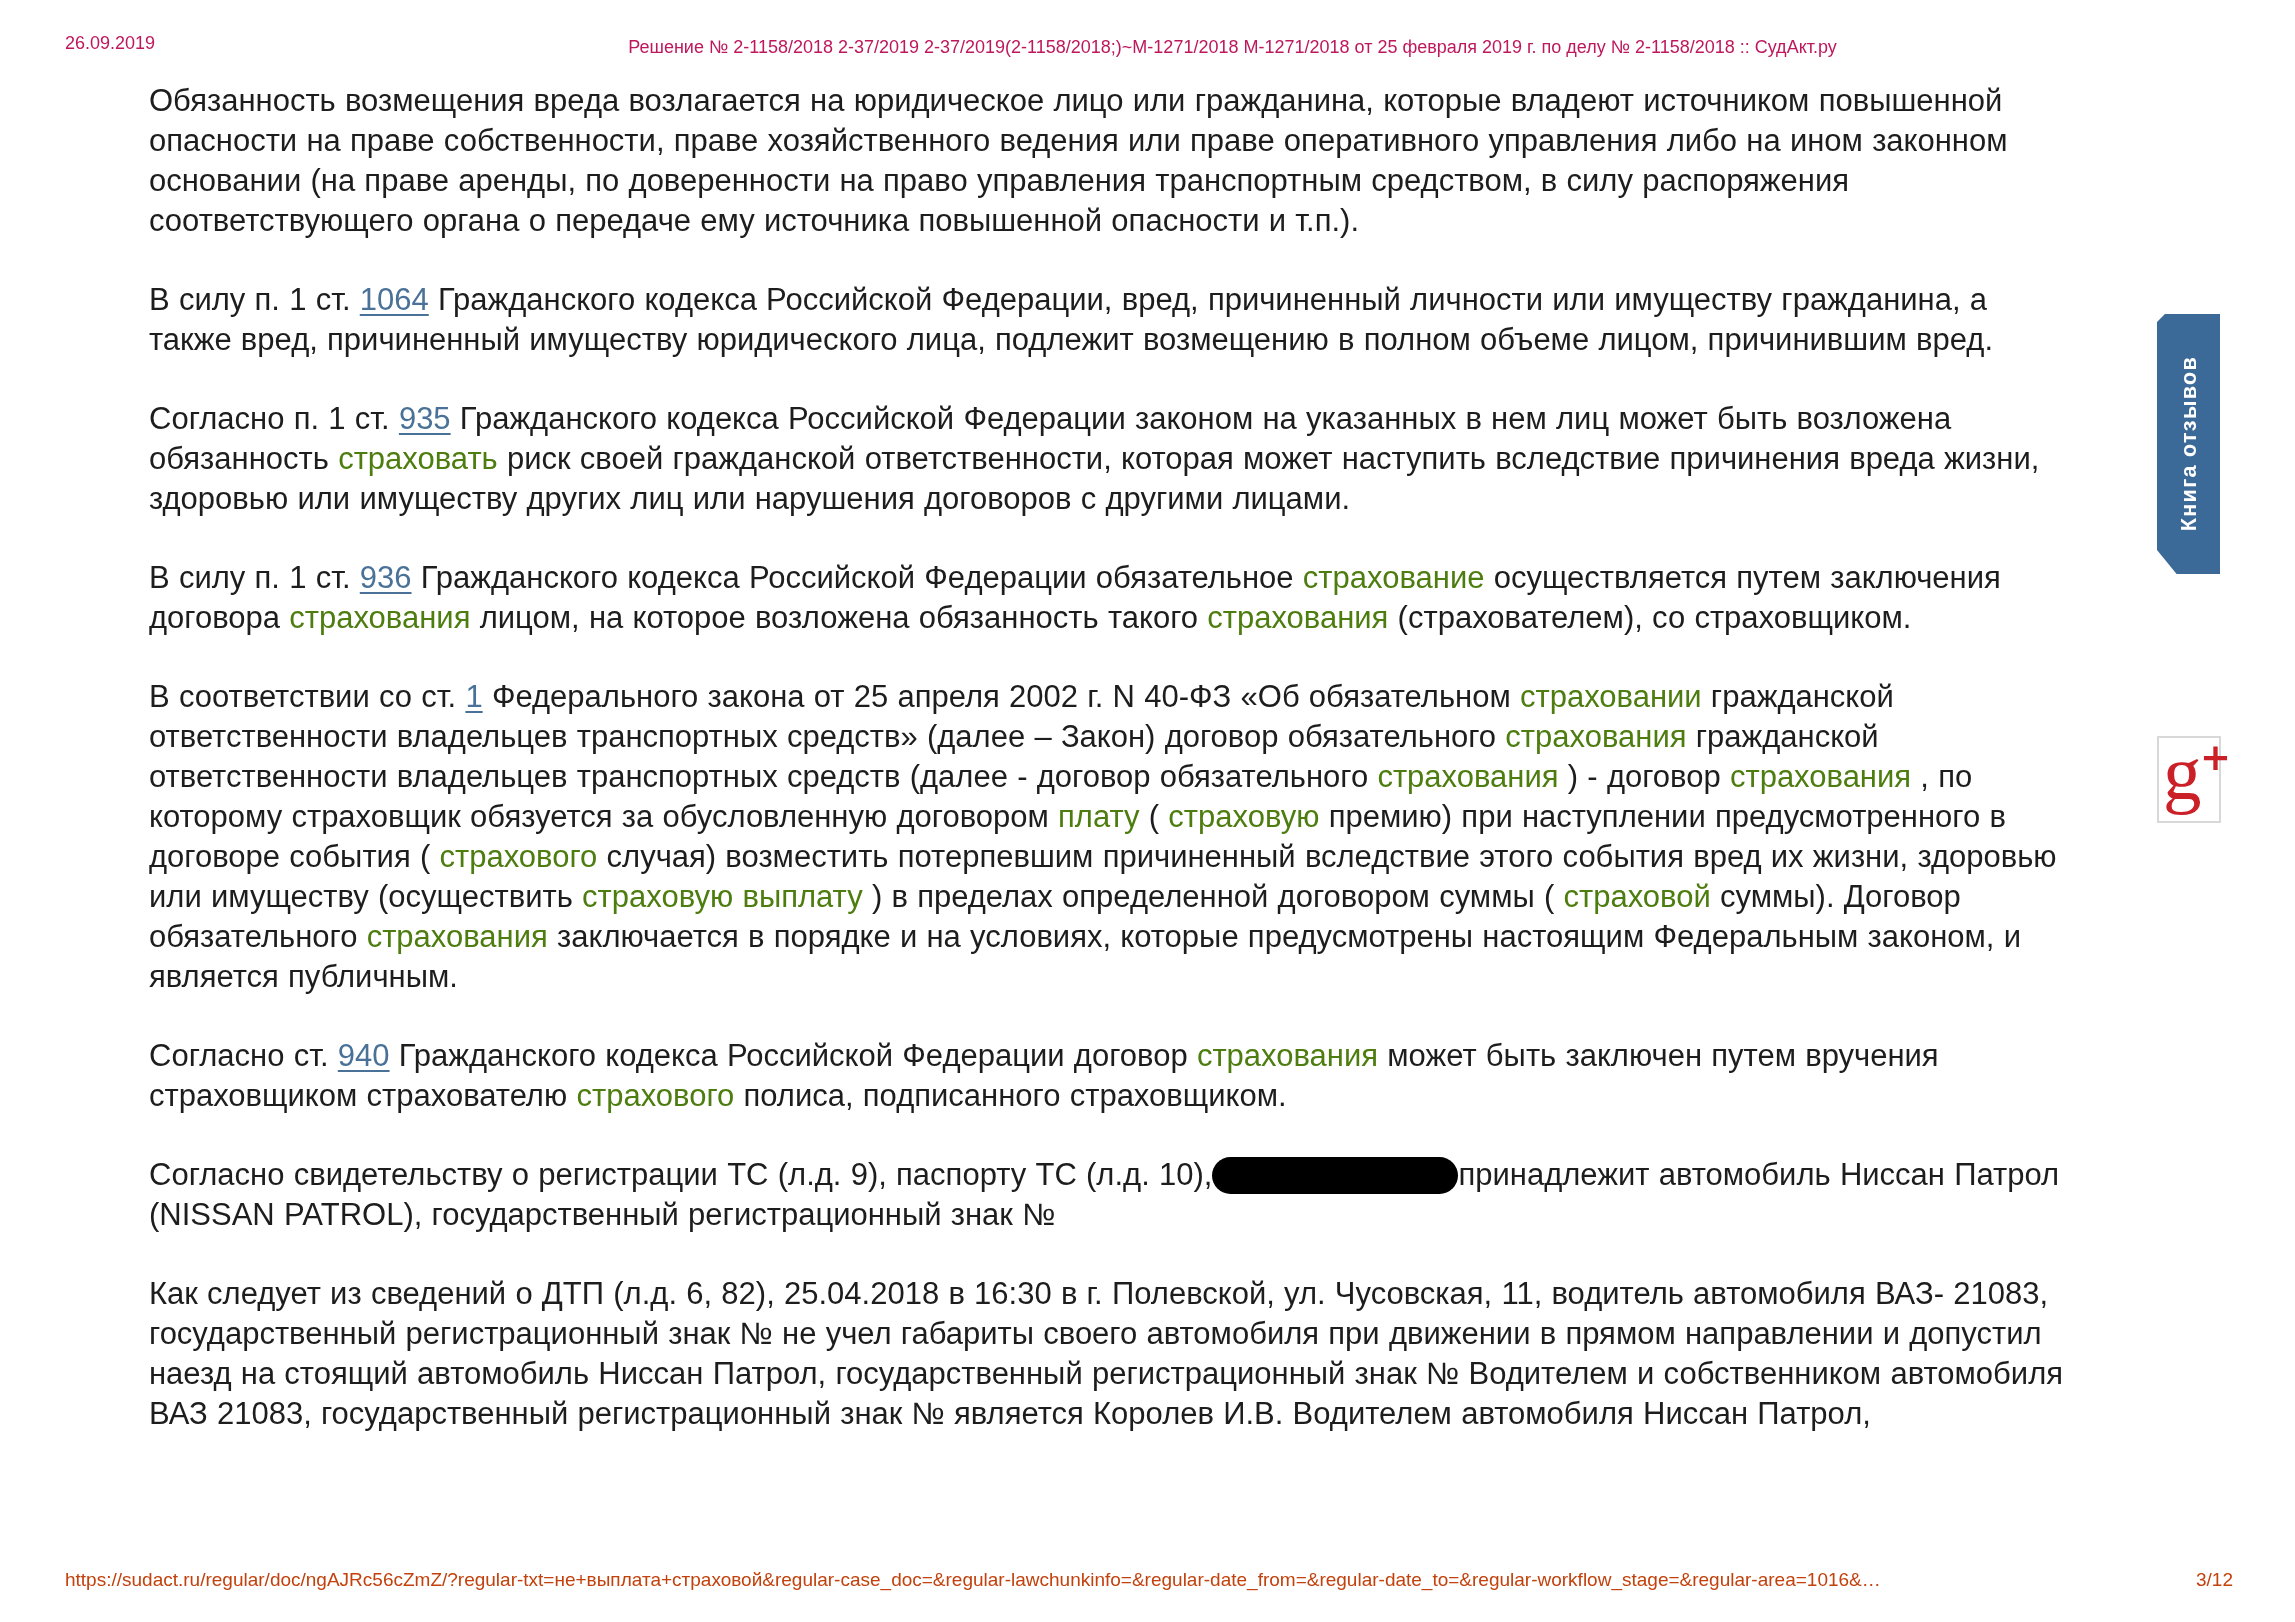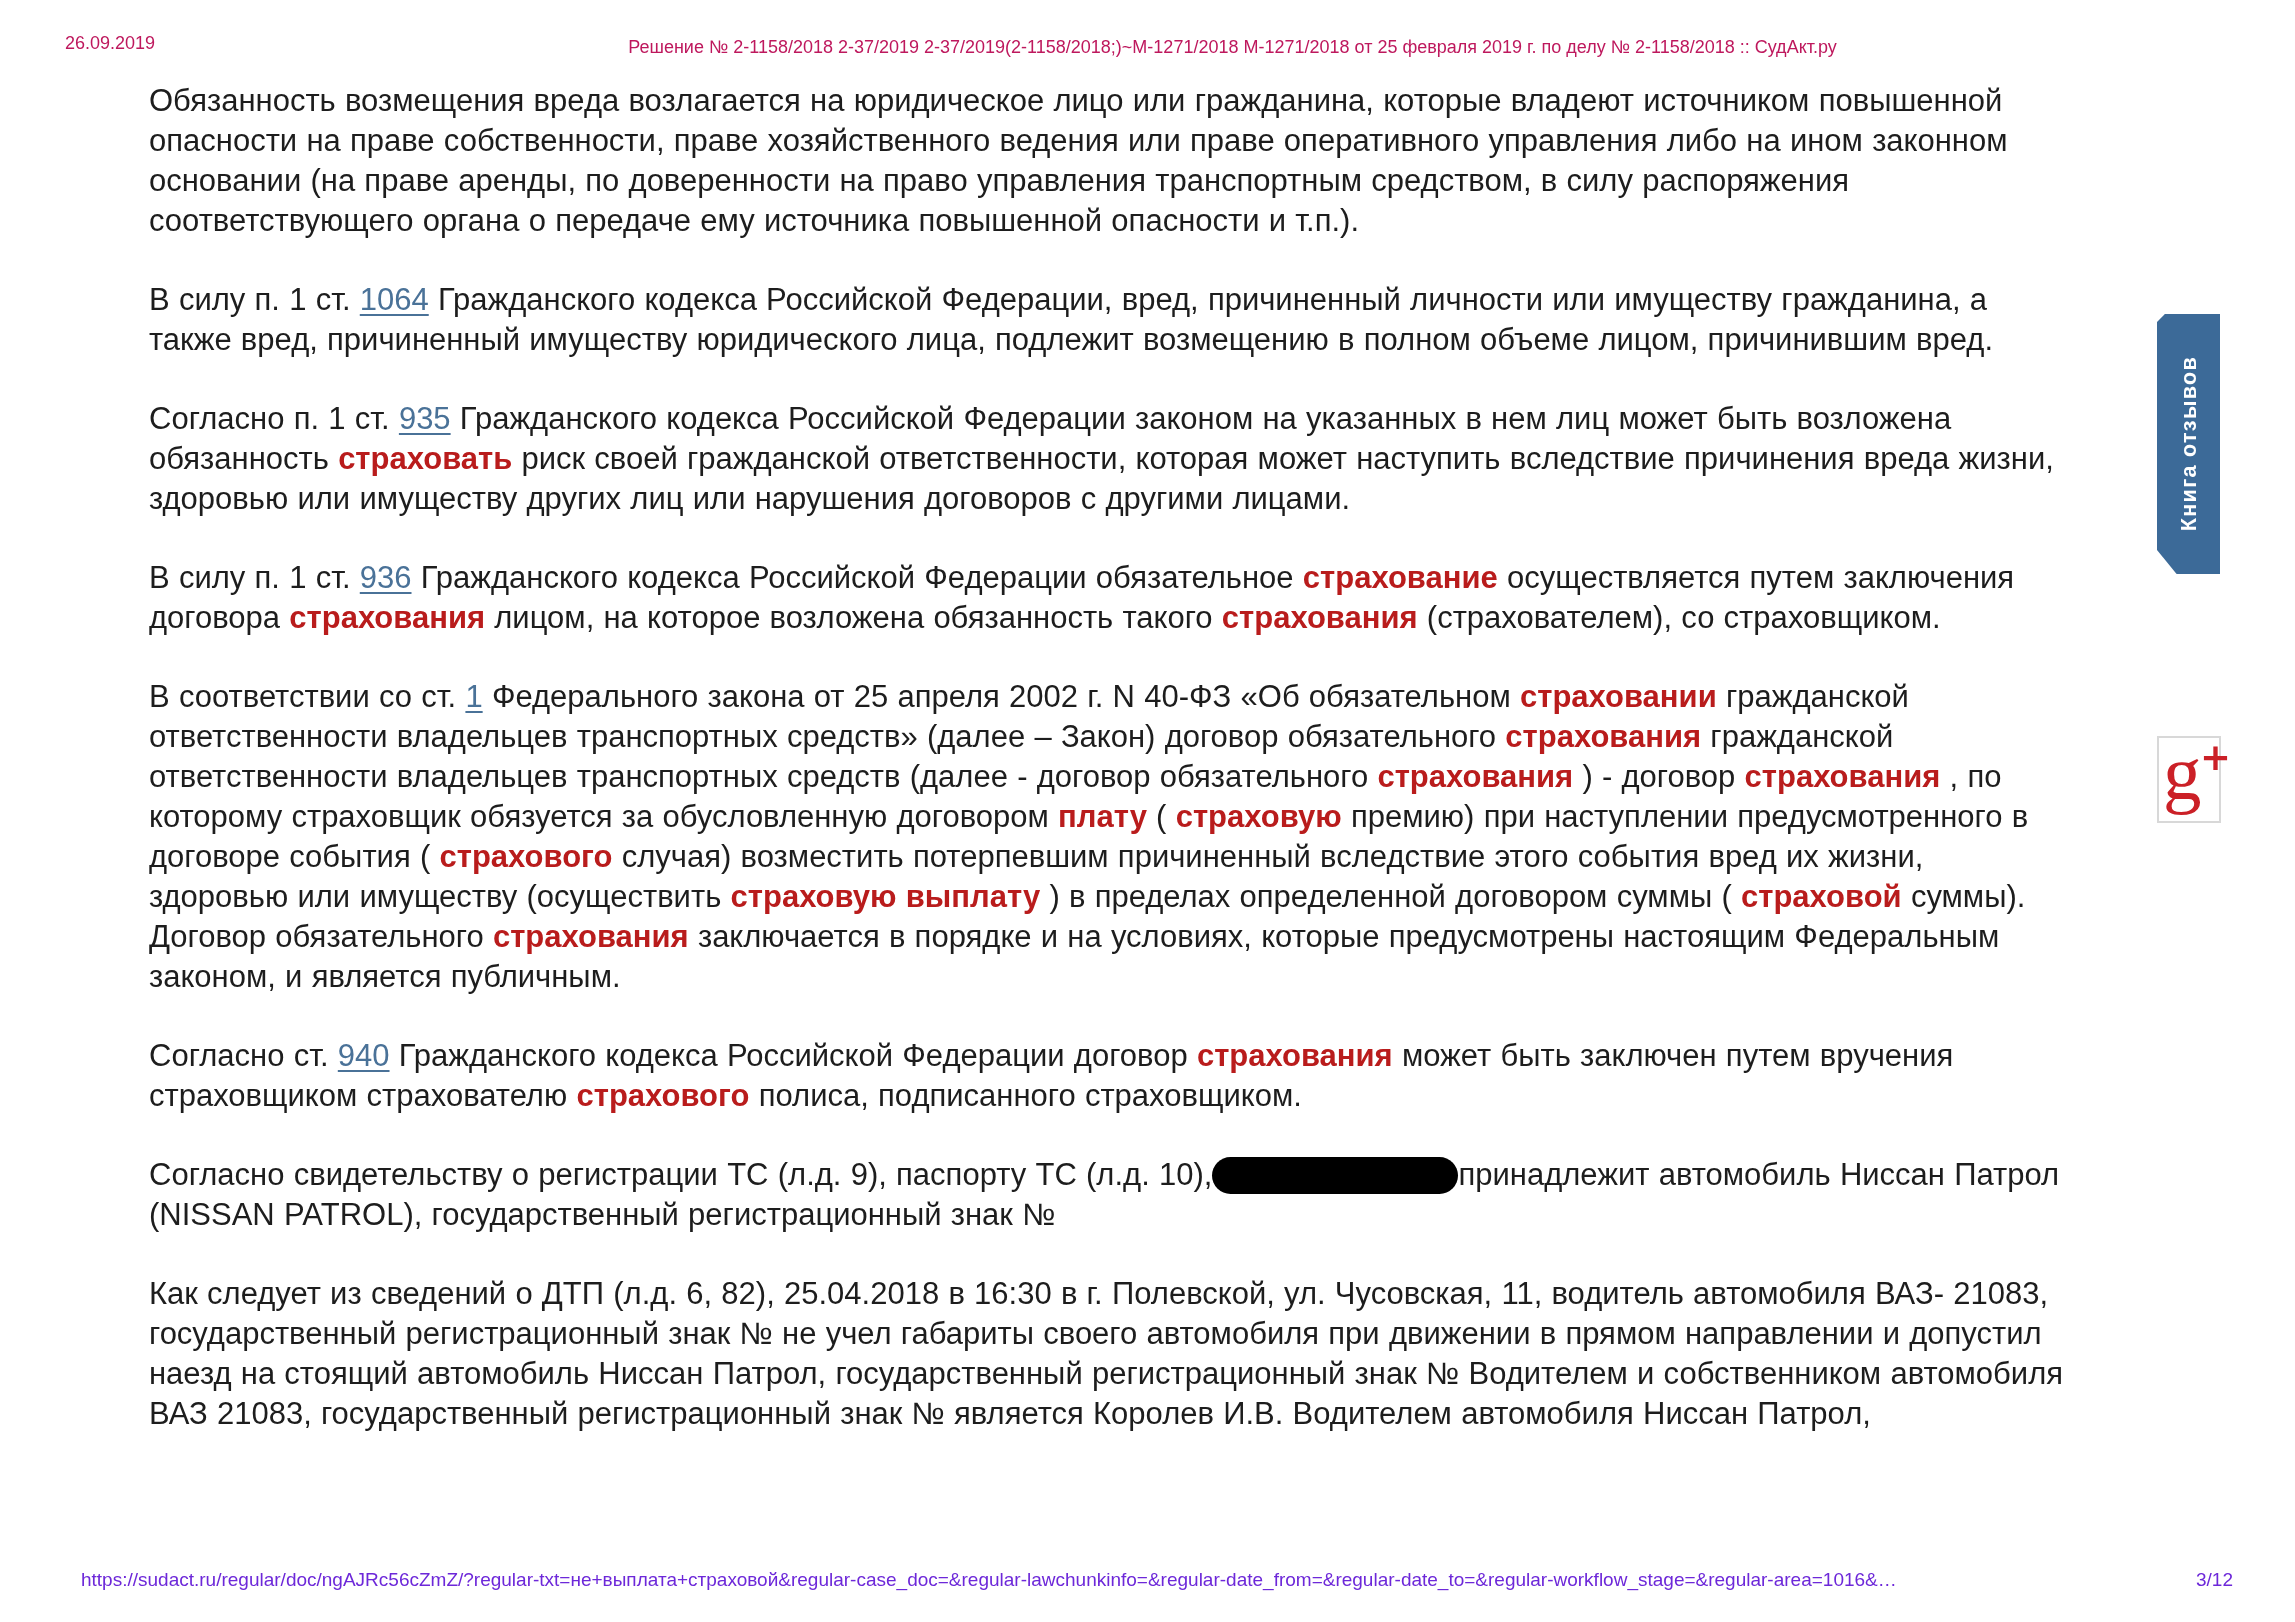--- a/index.html
+++ b/index.html
@@ -23,21 +23,21 @@
   }
 
   
   .doc {
     position: absolute; left: 149px; top: 81px; width: 1917px;
     font-size: 31px; line-height: 40px; color: #1d1d1d;
     text-align: left; word-spacing: 0.02em;
   }
   .doc p { margin: 0 0 39px 0; }
   .doc p:last-child { margin-bottom: 12px; }
-  b.term { font-weight: bold; color: #b91c1c; }
+  b.term { font-weight: normal; color: #4d7c0f; }
   a.ref-link {
     color: #4a7298; text-decoration: underline; text-decoration-thickness: 2px;
     text-underline-offset: 3.9px; cursor: pointer;
   }
   .redacted {
     display: inline-block; width: 246px; height: 37px;
     background: #000000; border-radius: 19px; vertical-align: -8.5px;
   }
 
   
@@ -66,21 +66,21 @@
   }
   .gplus-plus {
     font-family: "DejaVu Sans", sans-serif; font-weight: bold;
     font-size: 37px; line-height: 1; color: #cb2027; margin-top: 1.3px; margin-left: -1.3px;
   }
 
   
   .print-footer {
     position: absolute; left: 65px; right: 62px; top: 1569px;
     display: flex; justify-content: space-between; align-items: flex-start;
-    font-size: 19px; color: #6d28d9; margin-left: 16px;
+    font-size: 19px; color: #c2410c;
   }
   .footer-url { white-space: nowrap; overflow: hidden; max-width: 2061px; }
   .page-indicator { white-space: nowrap; margin-left: 26px; }
 </style>
 </head>
 <body>
 
 <div class="page">
 
   <div class="print-header">

